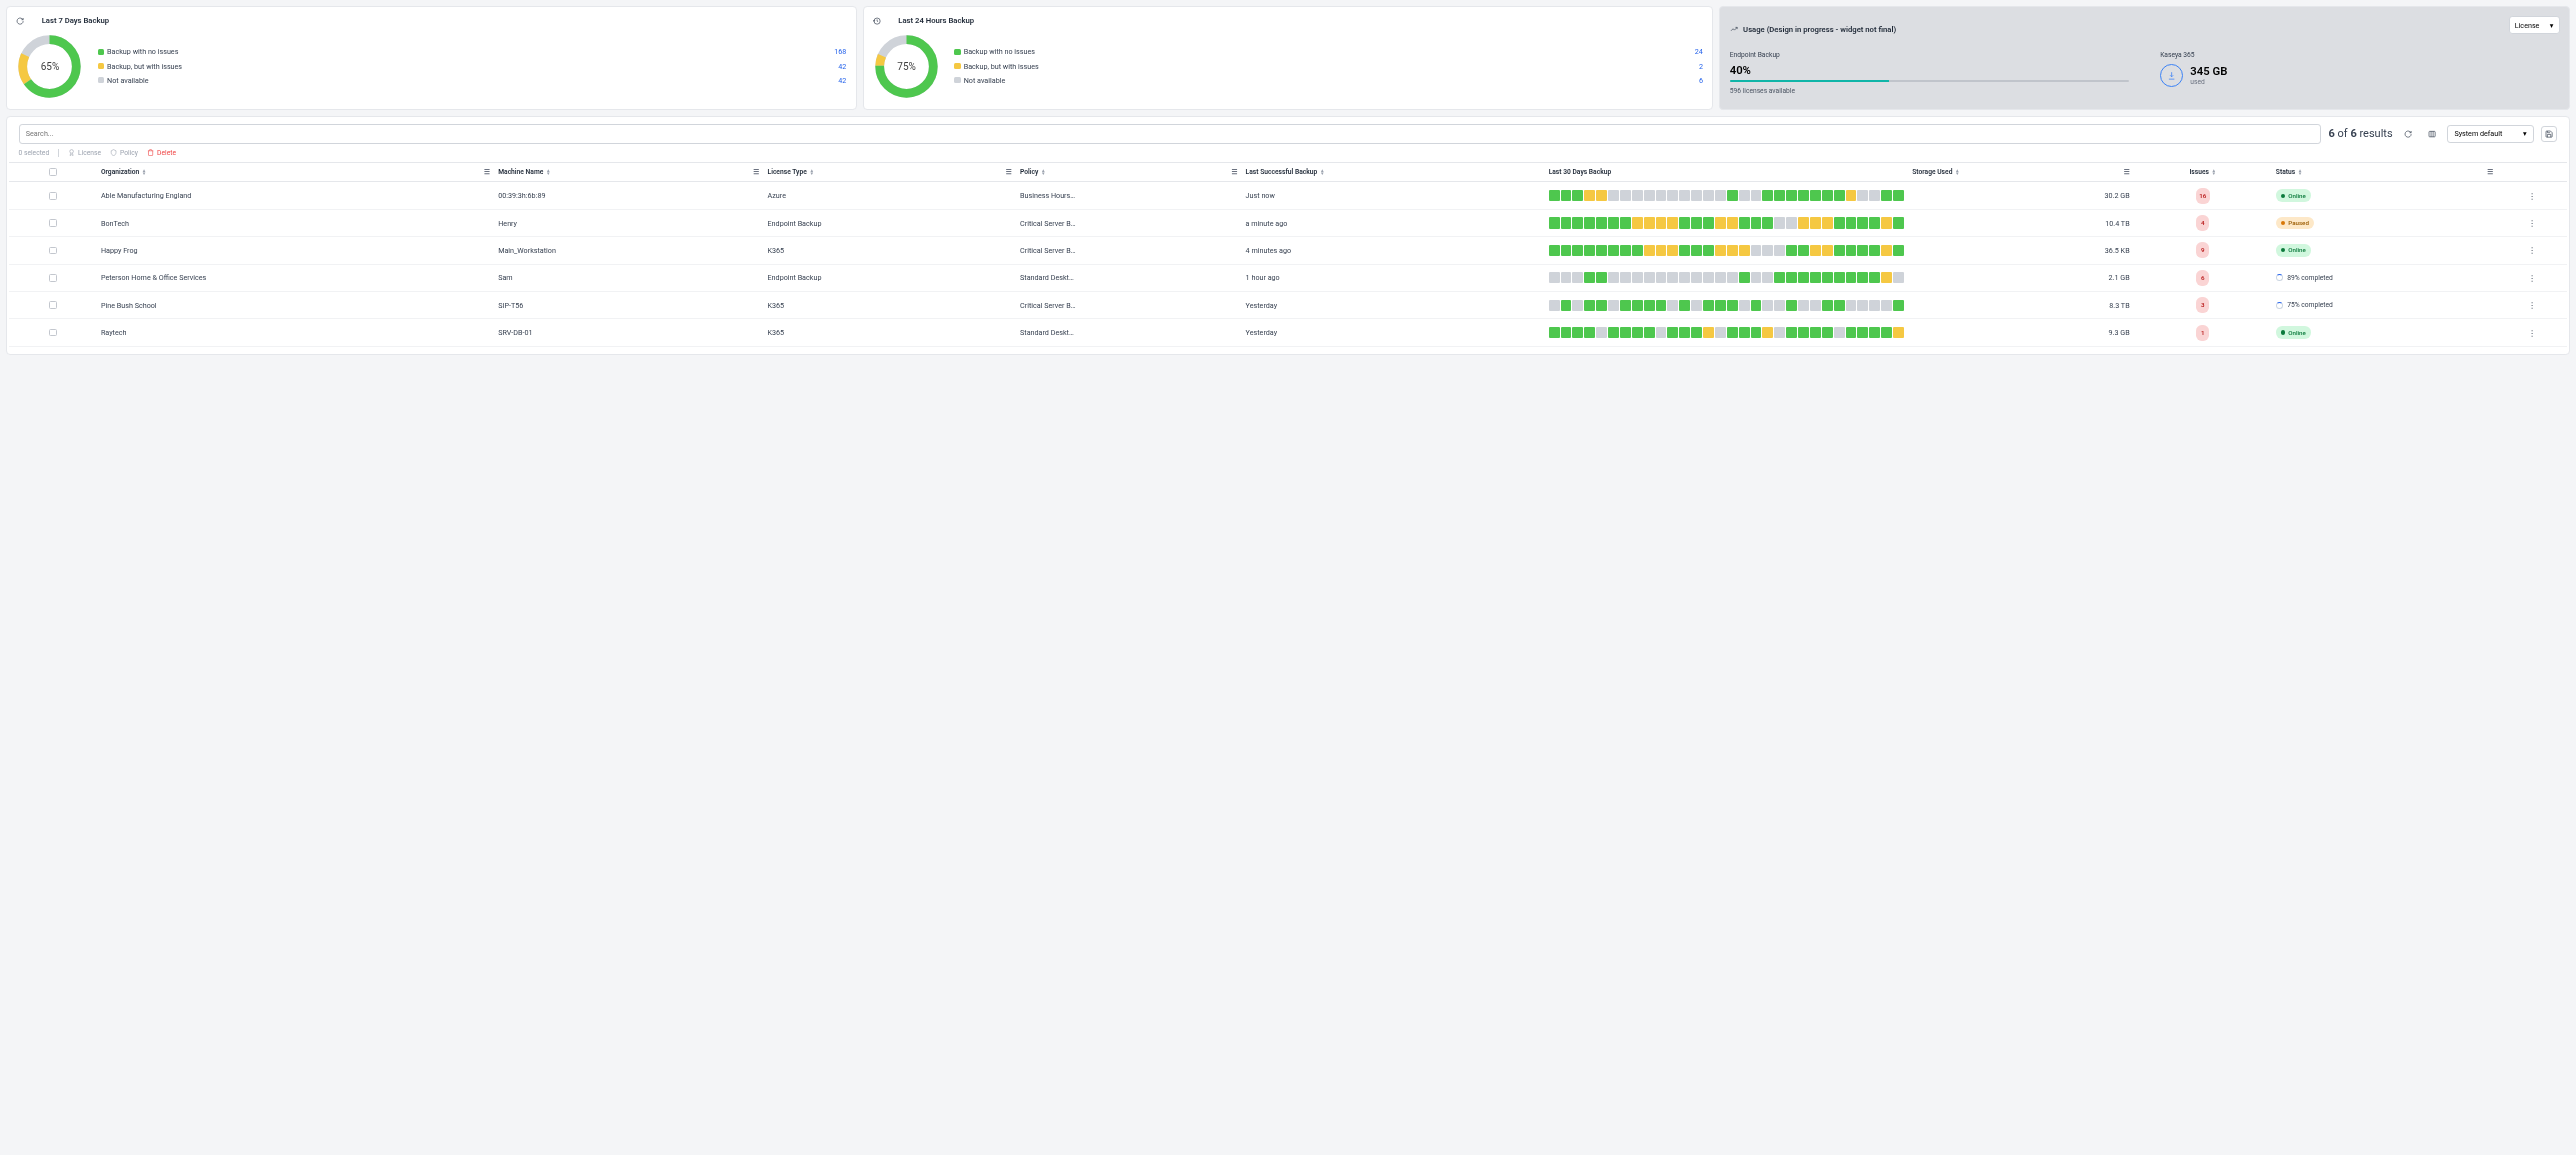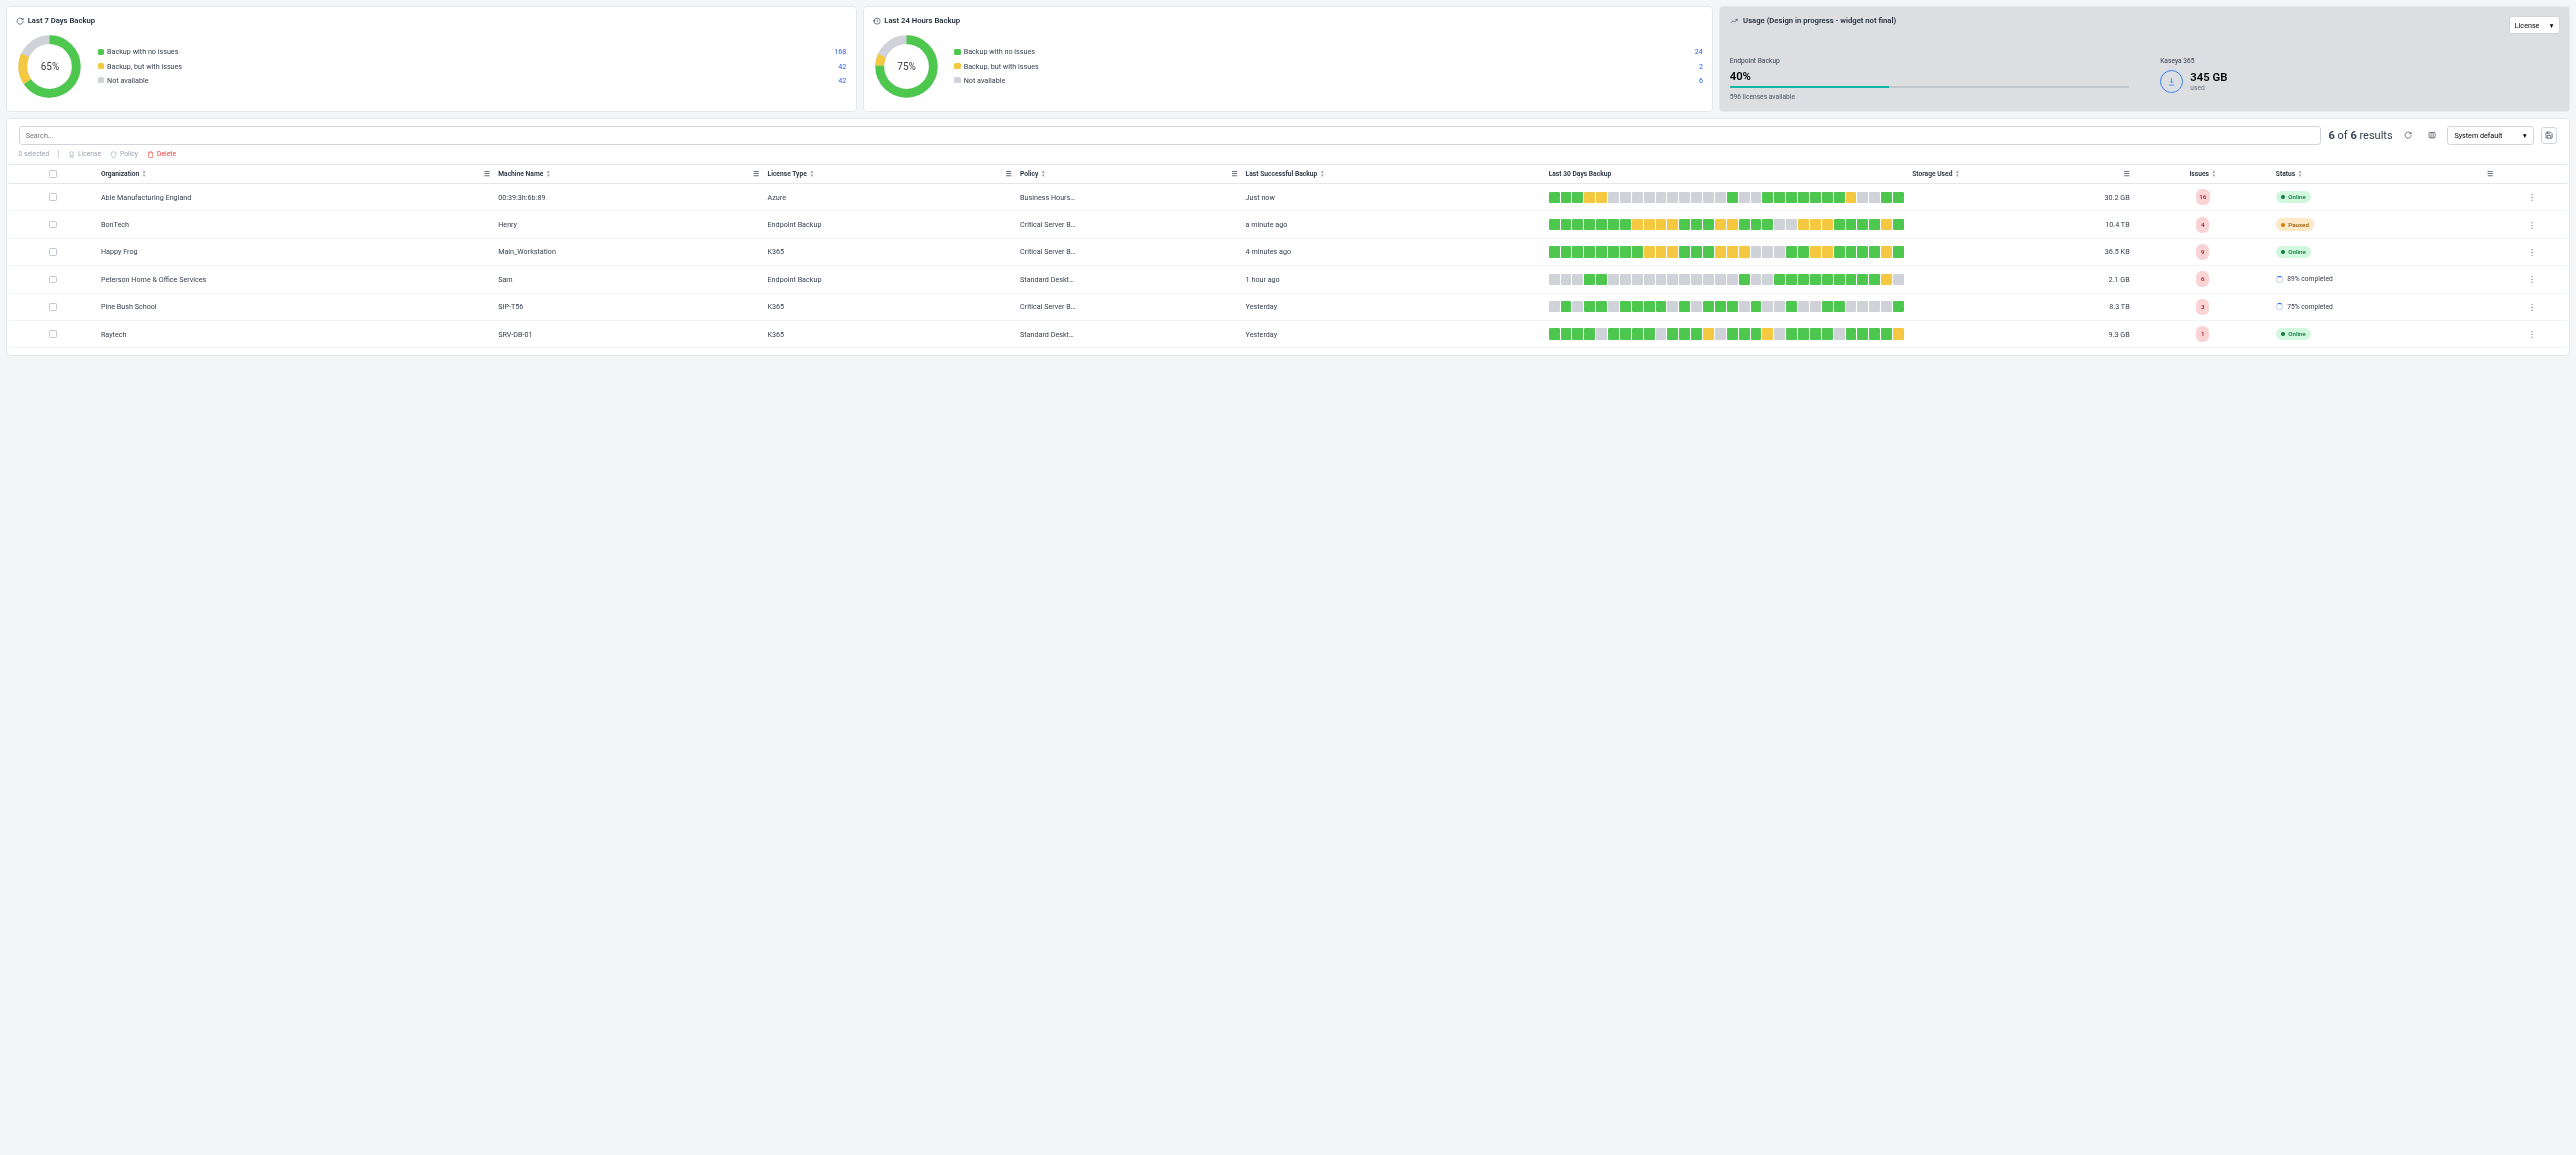--- a/index.html
+++ b/index.html
@@ -1,32 +1,32 @@
 <!DOCTYPE html>
 <html style="font-size:8.2px"><head>
 <meta charset="utf-8">
 <style>
 *{box-sizing:border-box;margin:0;padding:0;font-family:-apple-system,BlinkMacSystemFont,"Segoe UI",Roboto,sans-serif}
 body{background:#f4f5f7;padding:6.2px}
 .cards{display:flex;gap:6.2px;margin-bottom:6.2px}
 .card{background:#fff;border:0.5px solid #e5e7eb;border-radius:4.1px;padding:9.3px;flex:1}
 .card.usage{background:#dcdee2}
-.card-header{display:flex;align-items:center;gap:3px;margin-bottom:7.2px}
+.card-header{display:flex;align-items:center;gap:17px;margin-bottom:7.2px}
 .card-title{font-size:7.7px;font-weight:600;color:#1f2937}
 .icon-sm{width:8.2px;height:8.2px;display:inline-flex;align-items:center;justify-content:center;color:#374151;flex-shrink:0}
 .donut-row{display:flex;align-items:center;gap:14.4px}
 .donut{position:relative;width:67px;height:67px}
 .donut svg{transform:rotate(-90deg)}
 .donut-label{position:absolute;top:50%;left:50%;transform:translate(-50%,-50%);font-size:10px;font-weight:400;color:#404040}
 .legend{flex:1;display:flex;flex-direction:column;gap:5.2px}
 .legend-row{display:flex;align-items:center;gap:3px}
 .swatch{width:6.2px;height:6.2px;border-radius:1.5px;flex-shrink:0}
 .legend-label{flex:1;font-size:7.2px;color:#374151}
 .legend-val{font-size:7.2px;color:#2563eb}
-.usage-header{display:flex;align-items:flex-start;justify-content:space-between;margin-bottom:23px}
+.usage-header{display:flex;align-items:flex-end;justify-content:space-between;margin-bottom:17px}
 .dropdown{background:#fff;border:0.5px solid #d1d5db;border-radius:3.1px;padding:3.1px 5.2px;display:flex;align-items:center;gap:10.3px;font-size:7.2px;cursor:pointer}
 .usage-body{display:flex;gap:31px}
 .usage-col{flex:1}
 .usage-col-title{font-size:6.7px;color:#374151;margin-bottom:5.2px}
 .usage-pct{font-size:11.3px;font-weight:600;margin-bottom:3.1px}
 .usage-bar{height:2.1px;background:#c0c4cb;border-radius:1px;margin-bottom:5.2px;overflow:hidden}
 .usage-bar-fill{height:100%;background:#10b5a8}
 .usage-sub{font-size:6.7px;color:#4b5563}
 .kaseya{display:flex;align-items:center;gap:7.2px}
 .dl-circle{width:23px;height:23px;border:0.5px solid #3b82f6;border-radius:50%;display:flex;align-items:center;justify-content:center;color:#3b82f6;font-size:9.3px}

